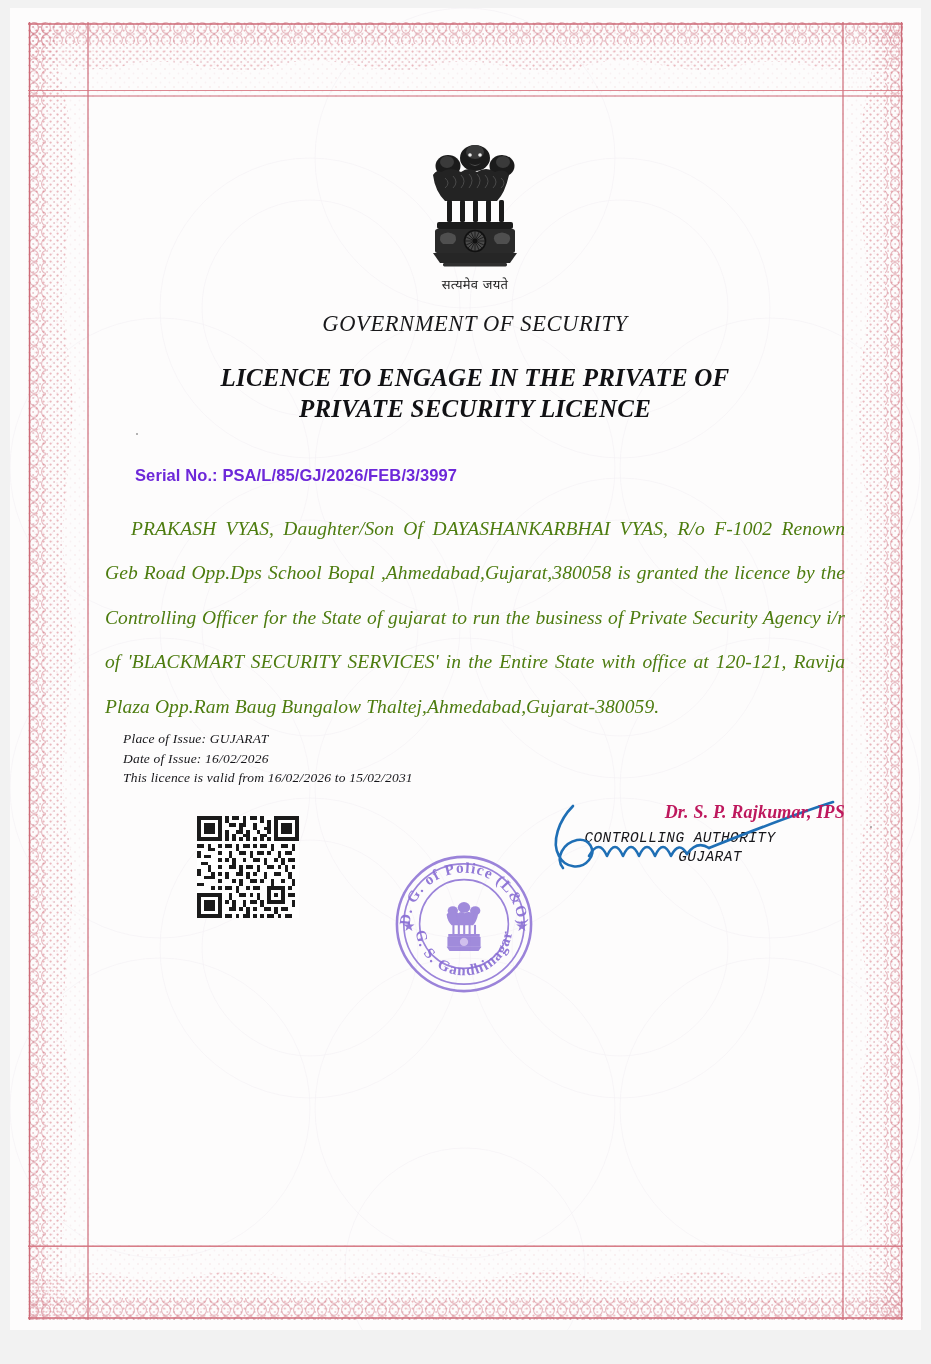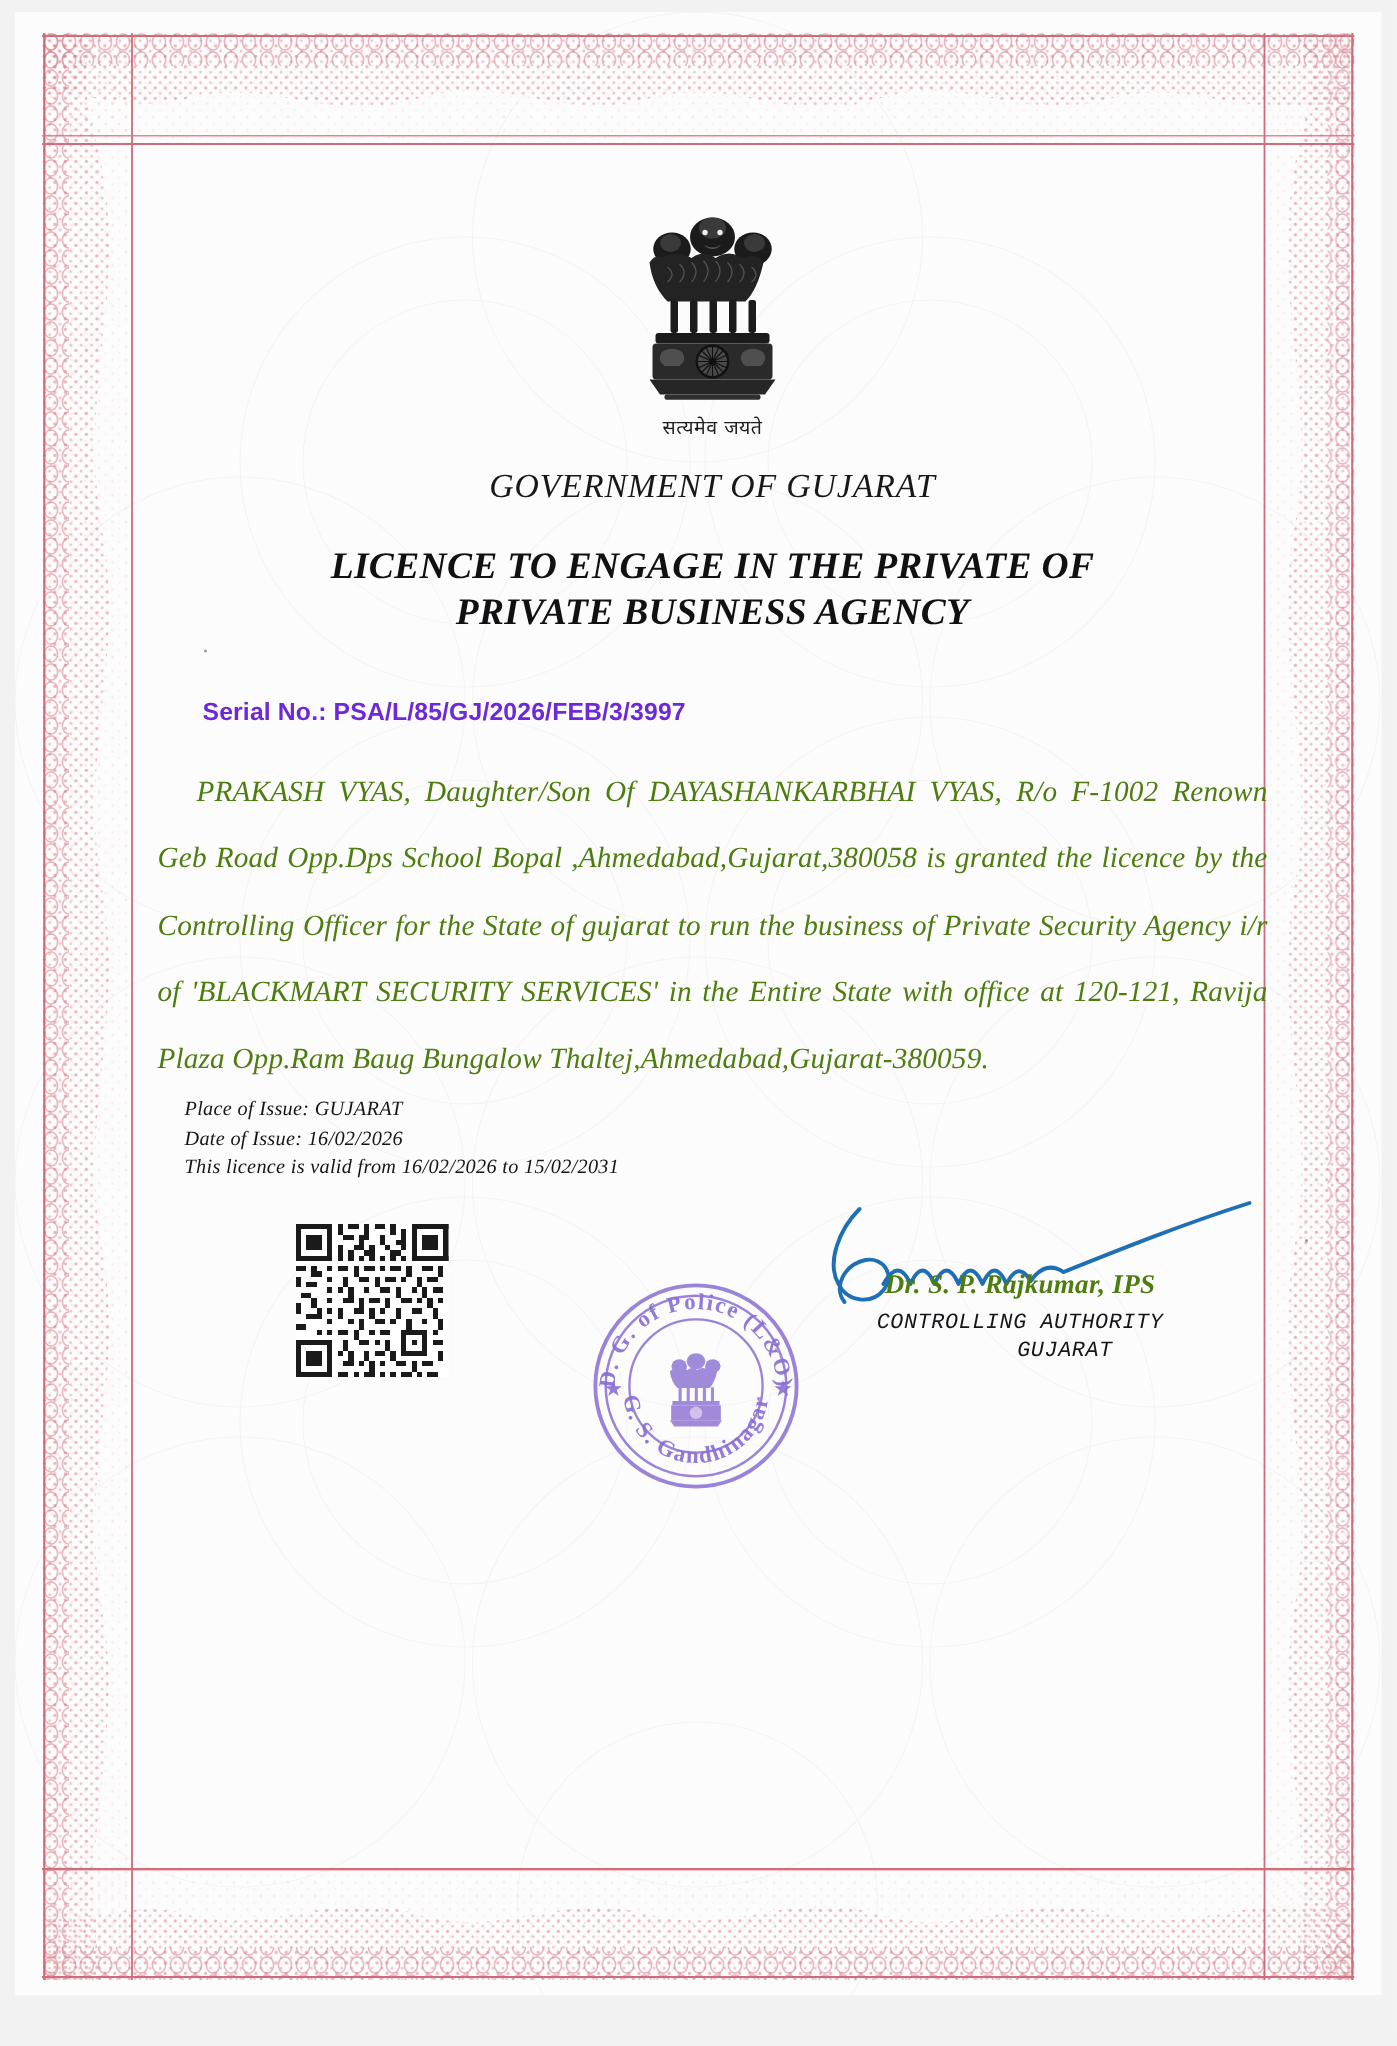--- a/index.html
+++ b/index.html
@@ -142,27 +142,27 @@
     right: 0px; top: 0px;
     width: 330px;
     text-align: center;
   }
   .sign-svg {
     position: absolute;
     right: -18px; top: -4px;
   }
   .sign-name {
     position: relative;
-    margin-top: 44px;
     font-family: "Liberation Serif", serif;
     font-style: italic;
     font-weight: bold;
     font-size: 18px;
-    color: #4d7c0f;
+    color: #be185d;
     letter-spacing: .2px;
+    text-align: right;
   }
   .sign-role {
     margin-top: 6px;
     font-family: Liberation Mono, monospace;
     font-style: italic;
     font-size: 14.5px;
     line-height: 1.35;
     color: #16161a;
     letter-spacing: .4px;
   }
@@ -364,25 +364,25 @@
             <path d="M18 99 q7 -5 14 0 q3 5 -2 9 h-10 q-5 -4 -2 -9Z" fill="#4f4f4f"></path>
             <path d="M72 99 q7 -5 14 0 q3 5 -2 9 h-10 q-5 -4 -2 -9Z" fill="#4f4f4f"></path>
 
             <path d="M10 117 h84 l-7 10 h-70 Z" fill="#262626"></path>
             <rect x="20" y="127" width="64" height="3.5" rx="1.4" fill="#2f2f2f"></rect>
           </g>
         </svg>
         <div class="emblem-motto">सत्यमेव जयते</div>
       </div>
 
-      <div class="gov-line">GOVERNMENT OF GUJARAT</div>
+      <div class="gov-line">GOVERNMENT OF SECURITY</div>
 
       <div class="doc-title">
         <div>LICENCE TO ENGAGE IN THE PRIVATE OF</div>
-        <div>PRIVATE BUSINESS AGENCY</div>
+        <div>PRIVATE SECURITY LICENCE</div>
       </div>
 
       <div class="serial-row">
         <span class="serial-text">Serial No.: PSA/L/85/GJ/2026/FEB/3/3997</span>
       </div>
 
       <div class="body-para">PRAKASH VYAS, Daughter/Son Of DAYASHANKARBHAI VYAS, R/o F-1002 Renown Geb Road Opp.Dps School Bopal ,Ahmedabad,Gujarat,380058 is granted the licence by the Controlling Officer for the State of gujarat to run the business of Private Security Agency i/r of 'BLACKMART SECURITY SERVICES' in the Entire State with office at 120-121, Ravija Plaza Opp.Ram Baug Bungalow Thaltej,Ahmedabad,Gujarat-380059.</div>
 
       <div class="issue-block">
         <div class="lbl">Place of Issue:  GUJARAT</div>

